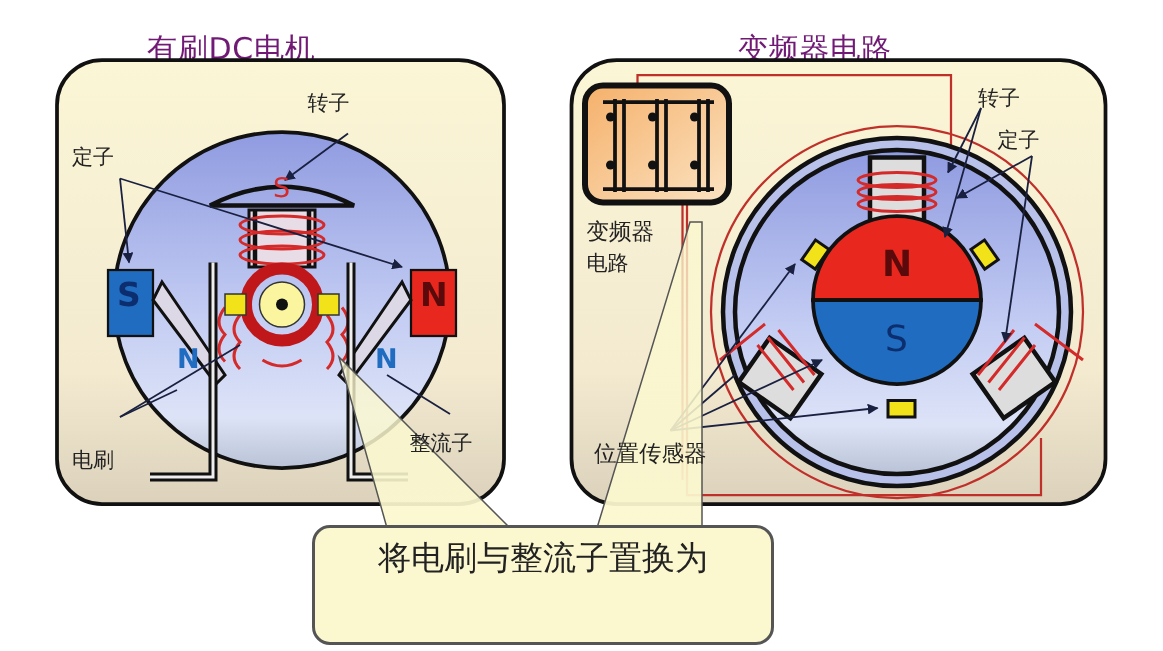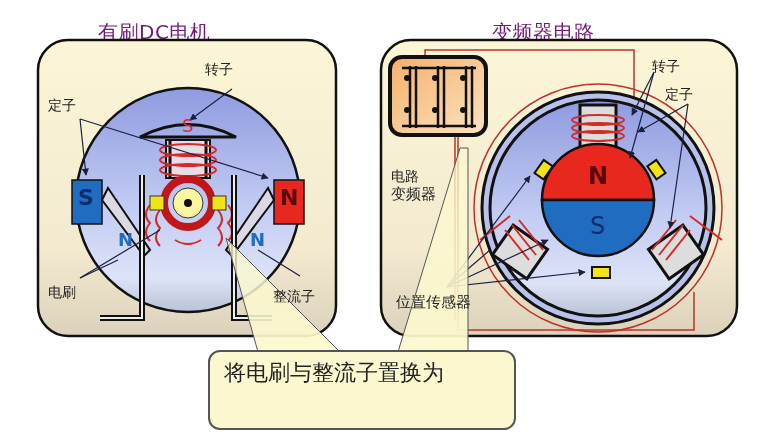--- a/index.html
+++ b/index.html
@@ -6,21 +6,21 @@
   body { width: 775px; height: 434px; position: relative; overflow: hidden;
          font-family: "DejaVu Sans", "Liberation Sans", sans-serif; color: #222; }
   .title { position: absolute; top: 19px; font-size: 20px; color: #701a75; letter-spacing: 0.5px; }
   .title.left { left: 98px; }
   .title.right { left: 492px; }
   .label { position: absolute; font-size: 14px; color: #222; line-height: 16px; white-space: nowrap; }
   svg.scene { position: absolute; left: 0; top: 0; }
   .callout { position: absolute; left: 208px; top: 350px; width: 308px; height: 80px;
              background: #fbf8cf; border: 2px solid #555; border-radius: 12px; box-sizing: border-box;
              padding: 6px 14px; font-size: 22px; line-height: 30px; color: #222; }
-  .callout .line { display: block; white-space: nowrap; }
+  .callout .line { display: block; white-space: nowrap; text-align: center; }
 </style>
 </head>
 <body>
 
 <div class="title left">有刷DC电机</div>
 <div class="title right">变频器电路</div>
 
 <svg class="scene" width="775" height="434" viewBox="0 0 775 434">
   <defs>
     <linearGradient id="panelGrad" x1="0" y1="0" x2="0" y2="1">
@@ -169,30 +169,30 @@
   </g>
 
   <g>
     <path d="M226,238 L258,352 L340,352 Z" fill="url(#beamGrad)" stroke="#555" stroke-width="1"></path>
     <path d="M460,148 L398,352 L468,352 L468,148 Z" fill="url(#beamGrad)" stroke="#555" stroke-width="1"></path>
   </g>
 </svg>
 
 <div class="label" style="left:205px; top:61px;">转子</div>
 <div class="label" style="left:48px; top:97px;">定子</div>
-<div class="label" style="left:48px; top:284px;">电刷</div>
+<div class="label" style="left:48px; top:299px;">电刷</div>
 <div class="label" style="left:273px; top:288px;">整流子</div>
 
 <div class="label" style="left:78px; top:190px; font-size:22px; color:#0d2e6e; font-weight:bold;">S</div>
 <div class="label" style="left:280px; top:190px; font-size:22px; color:#5a0a0a; font-weight:bold;">N</div>
 <div class="label" style="left:182px; top:118px; font-size:18px; color:#d42a2a;">S</div>
 <div class="label" style="left:118px; top:232px; font-size:18px; color:#1f6cc0; font-weight:bold;">N</div>
 <div class="label" style="left:250px; top:232px; font-size:18px; color:#1f6cc0; font-weight:bold;">N</div>
 
-<div class="label" style="left:391px; top:146px; font-size:15px;margin-top:40px;">变频器</div>
+<div class="label" style="left:391px; top:146px; font-size:15px;">变频器</div>
 <div class="label" style="left:391px; top:168px; font-size:14px;">电路</div>
 <div class="label" style="left:652px; top:58px;">转子</div>
 <div class="label" style="left:665px; top:86px;">定子</div>
 <div class="label" style="left:396px; top:294px; font-size:15px;text-align:right;">位置传感器</div>
 
 <div class="label" style="left:588px; top:168px; font-size:24px; color:#5a0a0a; font-weight:bold;">N</div>
 <div class="label" style="left:590px; top:218px; font-size:24px; color:#0d2e6e;">S</div>
 
 <div class="callout">
   <span class="line">将电刷与整流子置换为</span>

